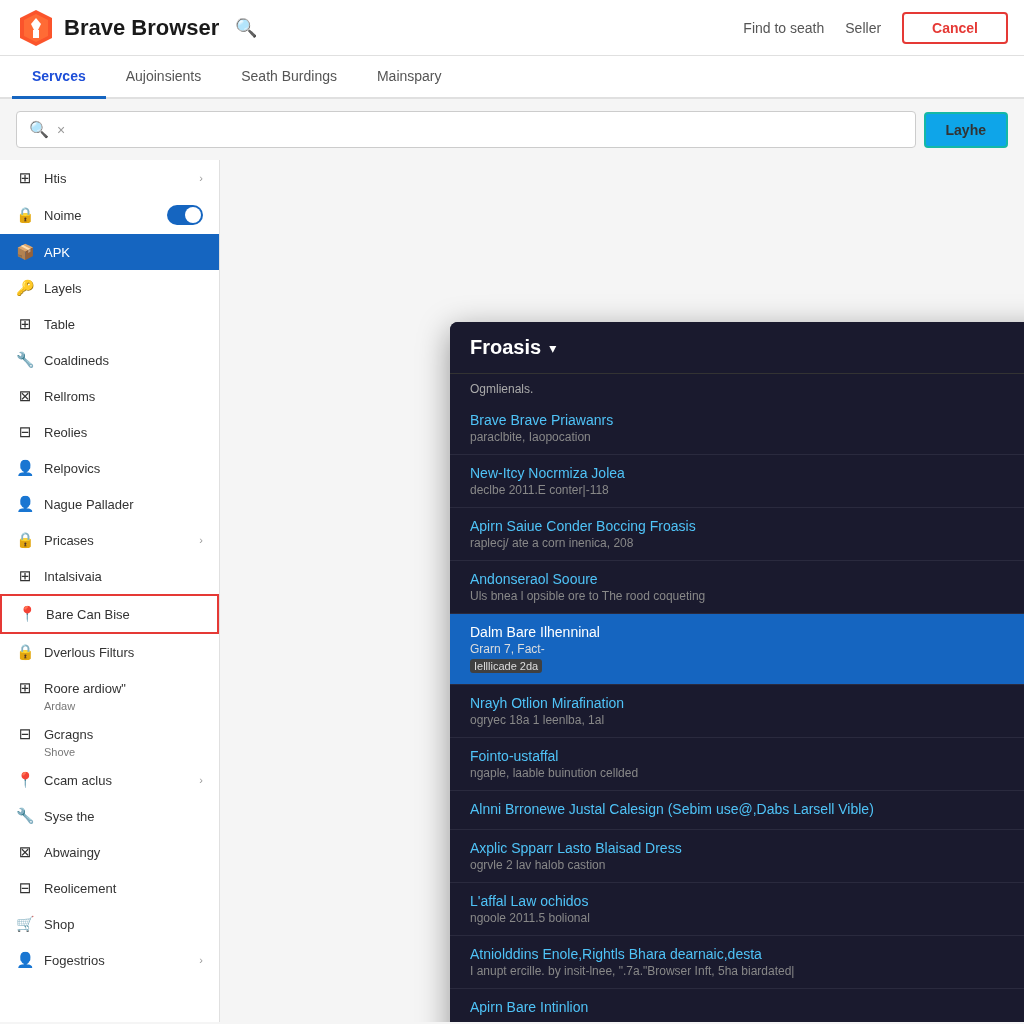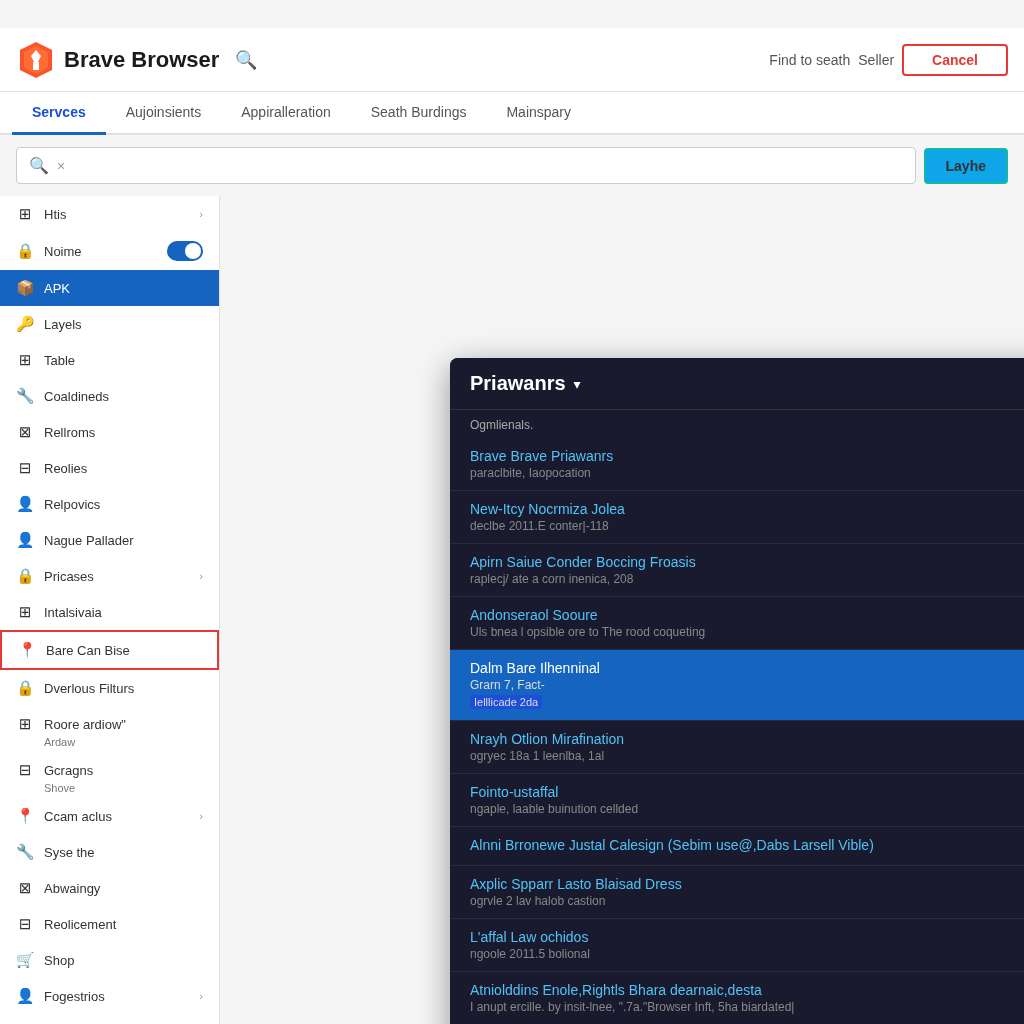--- a/index.html
+++ b/index.html
@@ -1,30 +1,29 @@
 <!DOCTYPE html>
 <html><head>
   <meta charset="utf-8">
   <style>
     * { box-sizing: border-box; margin: 0; padding: 0; }
     body { font-family: -apple-system, BlinkMacSystemFont, 'Segoe UI', sans-serif; background: #f5f5f5; width: 1024px; height: 1024px; overflow: hidden; }
 
     
     .header {
       display: flex; align-items: center; justify-content: space-between;
-      padding: 0 16px; height: 64px; background: #fff;
+      padding: 0 16px; height: 56px; background: #fff;
       border-bottom: 1px solid #e0e0e0;
-      margin-top: 28px;
     }
     .header-left { display: flex; align-items: center; gap: 12px; }
     .logo { display: flex; align-items: center; gap: 8px; }
     .logo-icon { width: 40px; height: 40px; }
     .logo-title { font-size: 22px; font-weight: 600; color: #1a1a1a; }
     .search-icon-btn { background: none; border: none; cursor: pointer; padding: 4px; color: #555; font-size: 18px; }
-    .header-right { display: flex; align-items: center; gap: 8px; }
+    .header-right { display: flex; align-items: center; gap: 21px; }
     .header-link { background: none; border: none; cursor: pointer; color: #555; font-size: 14px; }
     .header-cancel-btn {
       border: 2px solid #e53935; background: none; color: #e53935;
       padding: 6px 28px; border-radius: 4px; cursor: pointer; font-size: 14px; font-weight: 600;
     }
 
     
     .nav-tabs {
       display: flex; align-items: center; gap: 0;
       background: #fff; border-bottom: 2px solid #e0e0e0;
@@ -94,21 +93,21 @@
     .release-item {
       padding: 10px 20px; border-bottom: 1px solid #2a2a3e; cursor: pointer;
       display: flex; align-items: flex-start; justify-content: space-between;
     }
     .release-item.selected { background: #1565c0; }
     .release-item-left { flex: 1; }
     .release-item-title { font-size: 14px; color: #4fc3f7; font-weight: 500; margin-bottom: 2px; }
     .release-item.selected .release-item-title { color: #fff; }
     .release-item-sub { font-size: 12px; color: #888; }
     .release-item.selected .release-item-sub { color: #ddd; }
-    .release-item-sub.highlight { color: #fff; background: #1d4ed8; padding: 1px 4px; border-radius: 3px; font-size: 11px; display: inline-block; }
+    .release-item-sub.highlight { color: #fff; background: #404040; padding: 1px 4px; border-radius: 3px; font-size: 11px; display: inline-block; }
 
     .main-content { flex: 1; position: relative; overflow: hidden; }
   </style>
 </head>
 <body>
 
 <div class="header">
   <div class="header-left">
     <div class="logo">
       <svg class="logo-icon" viewBox="0 0 40 40" xmlns="http://www.w3.org/2000/svg">
@@ -124,21 +123,20 @@
   <div class="header-right">
     <button class="header-link">Find to seath</button>
     <button class="header-link">Seller</button>
     <button class="header-cancel-btn">Cancel</button>
   </div>
 </div>
 
 <nav class="nav-tabs">
   <button class="nav-tab active">Servces</button>
   <button class="nav-tab">Aujoinsients</button>
-  <button class="nav-tab">Appiralleration</button>
   <button class="nav-tab">Seath Burdings</button>
   <button class="nav-tab">Mainspary</button>
 </nav>
 
 <div class="search-bar">
   <div class="search-input-wrap">
     <span>🔍</span>
     <button style="background:none;border:none;cursor:pointer;color:#999;font-size:14px;">×</button>
   </div>
   <button class="search-submit">Layhe</button>
@@ -247,21 +245,21 @@
         <span class="sidebar-label">Fogestrios</span>
         <span class="sidebar-arrow">›</span>
       </div>
     </aside>
 
   <div class="main-content">
 
     <div class="panel-overlay">
       <div class="panel-header">
         <div class="panel-title-wrap">
-          <span class="panel-title">Priawanrs</span>
+          <span class="panel-title">Froasis</span>
           <span class="panel-dropdown-icon">▾</span>
         </div>
 
       </div>
       <div class="panel-subtitle">Ogmlienals.</div>
       <div class="release-list">
 
       <div class="release-item">
             <div class="release-item-left">
               <div class="release-item-title">Brave Brave Priawanrs</div>

